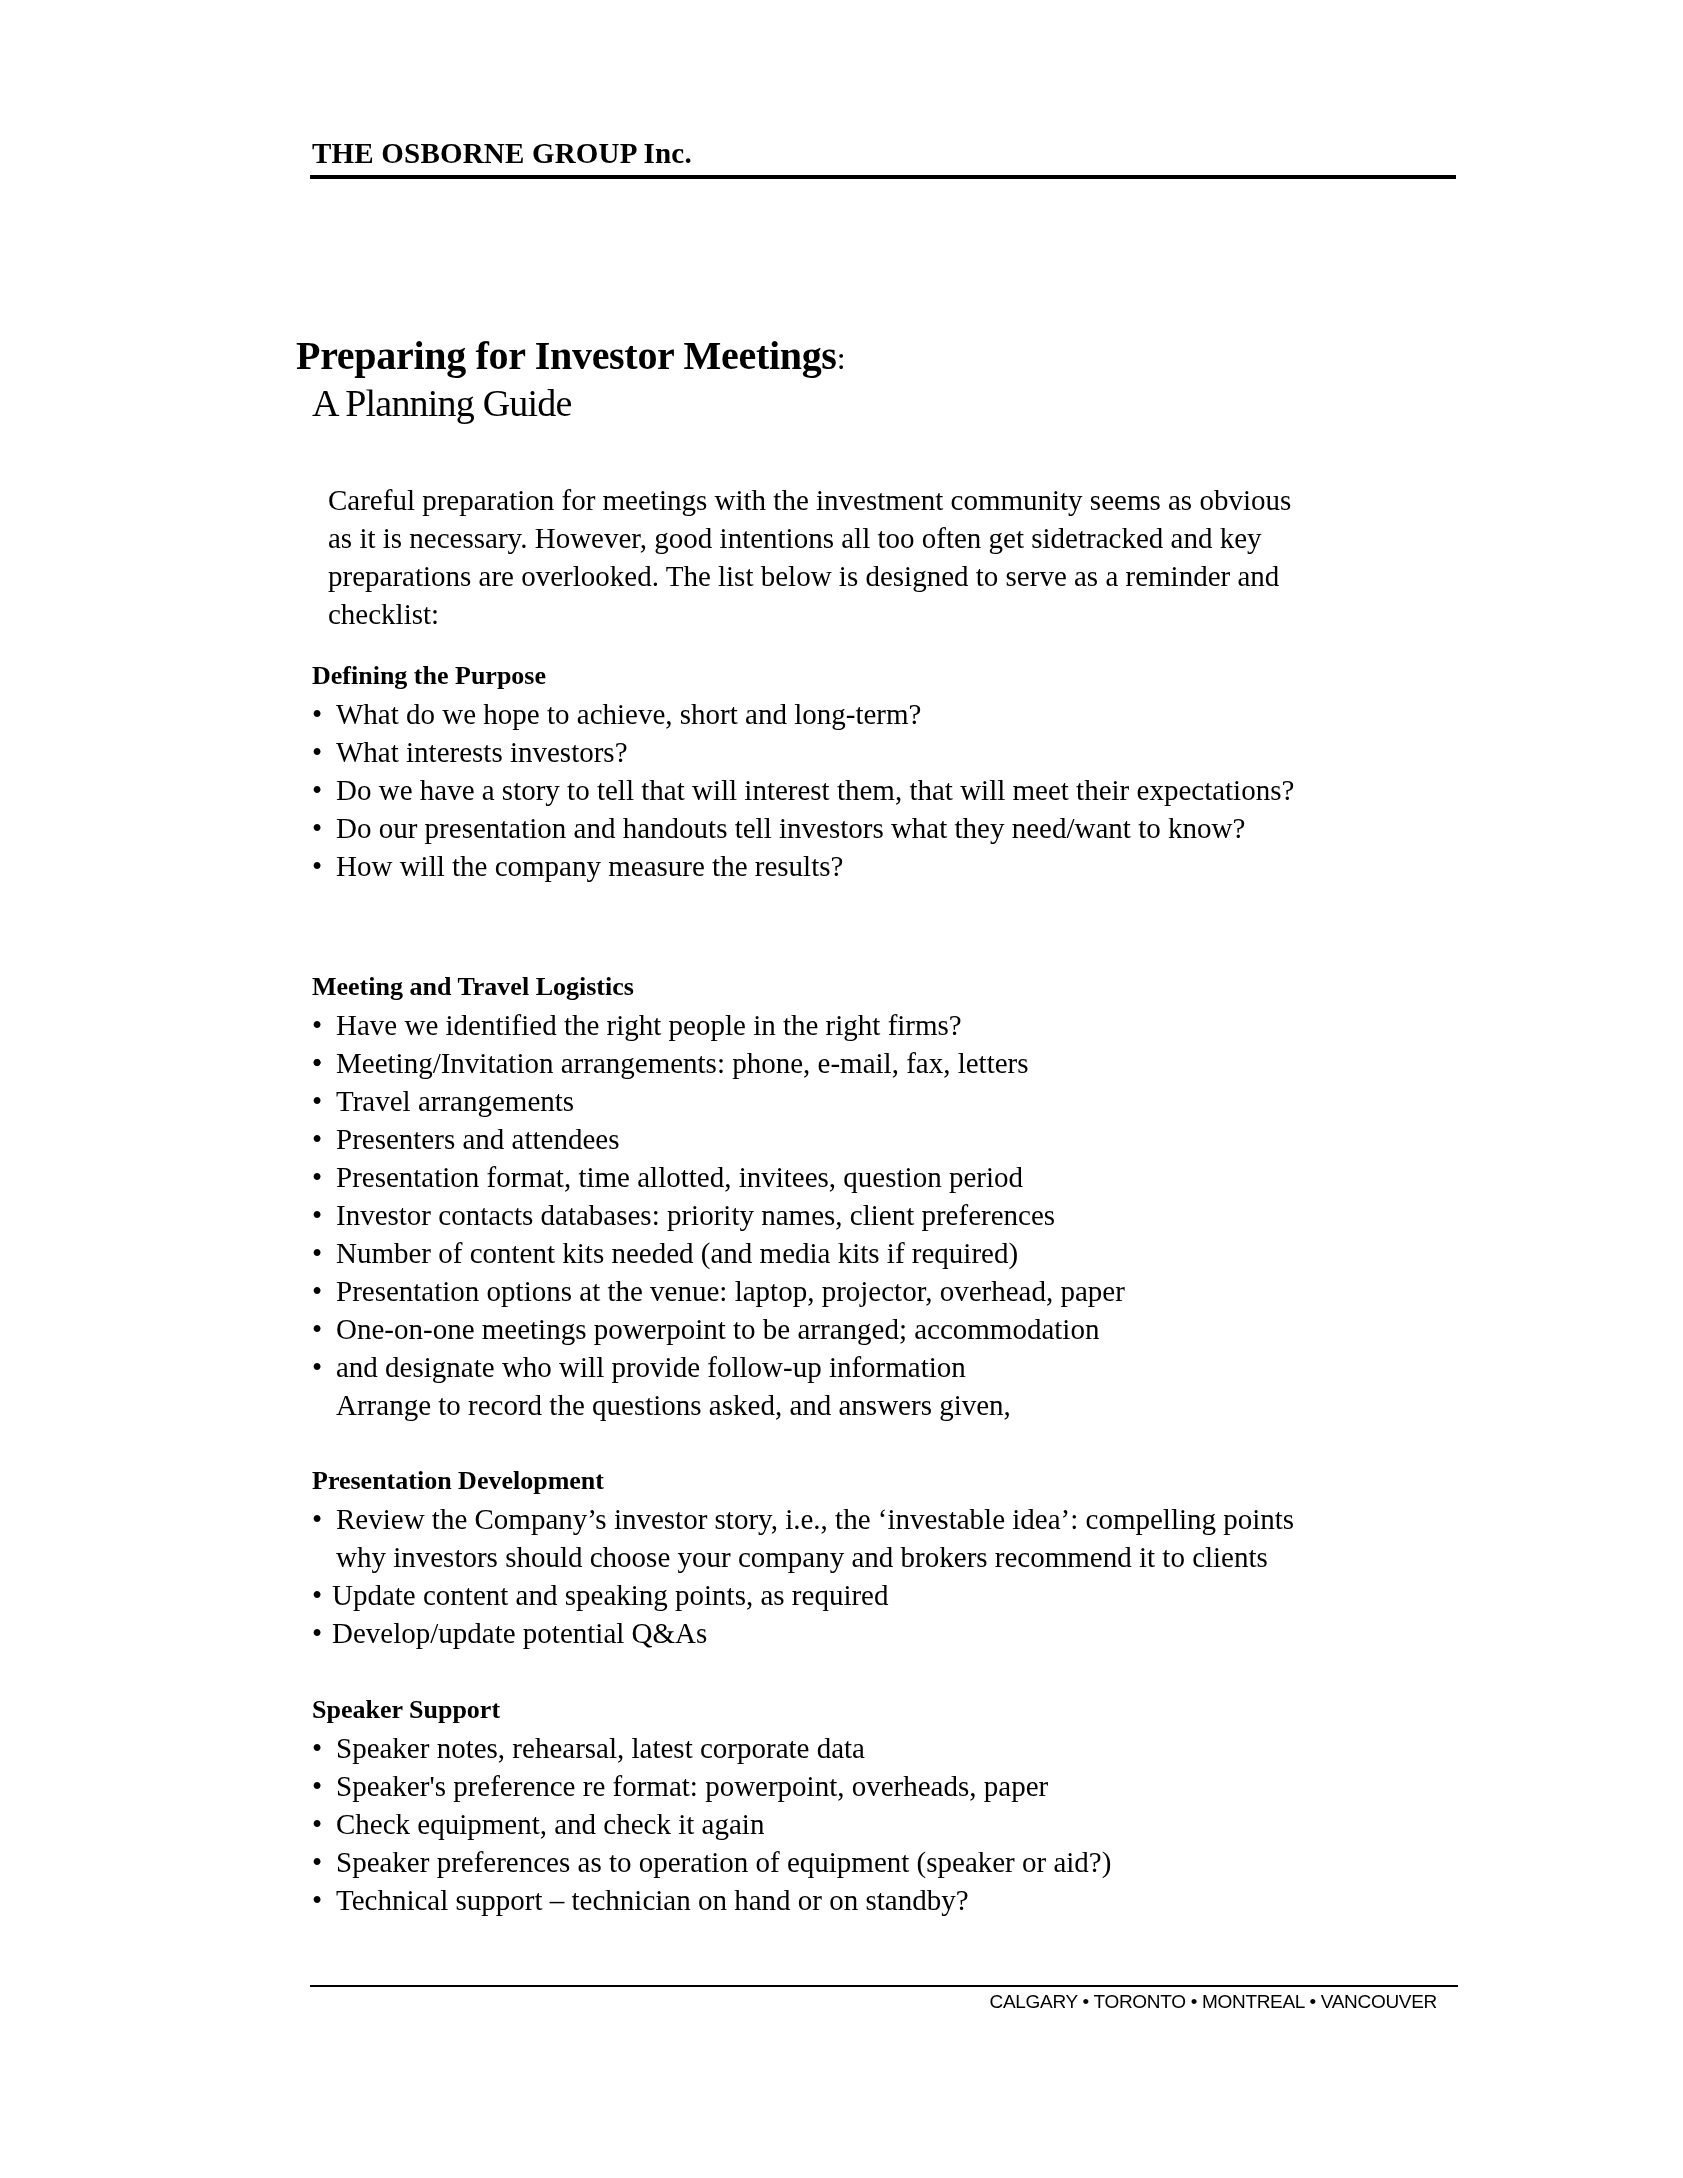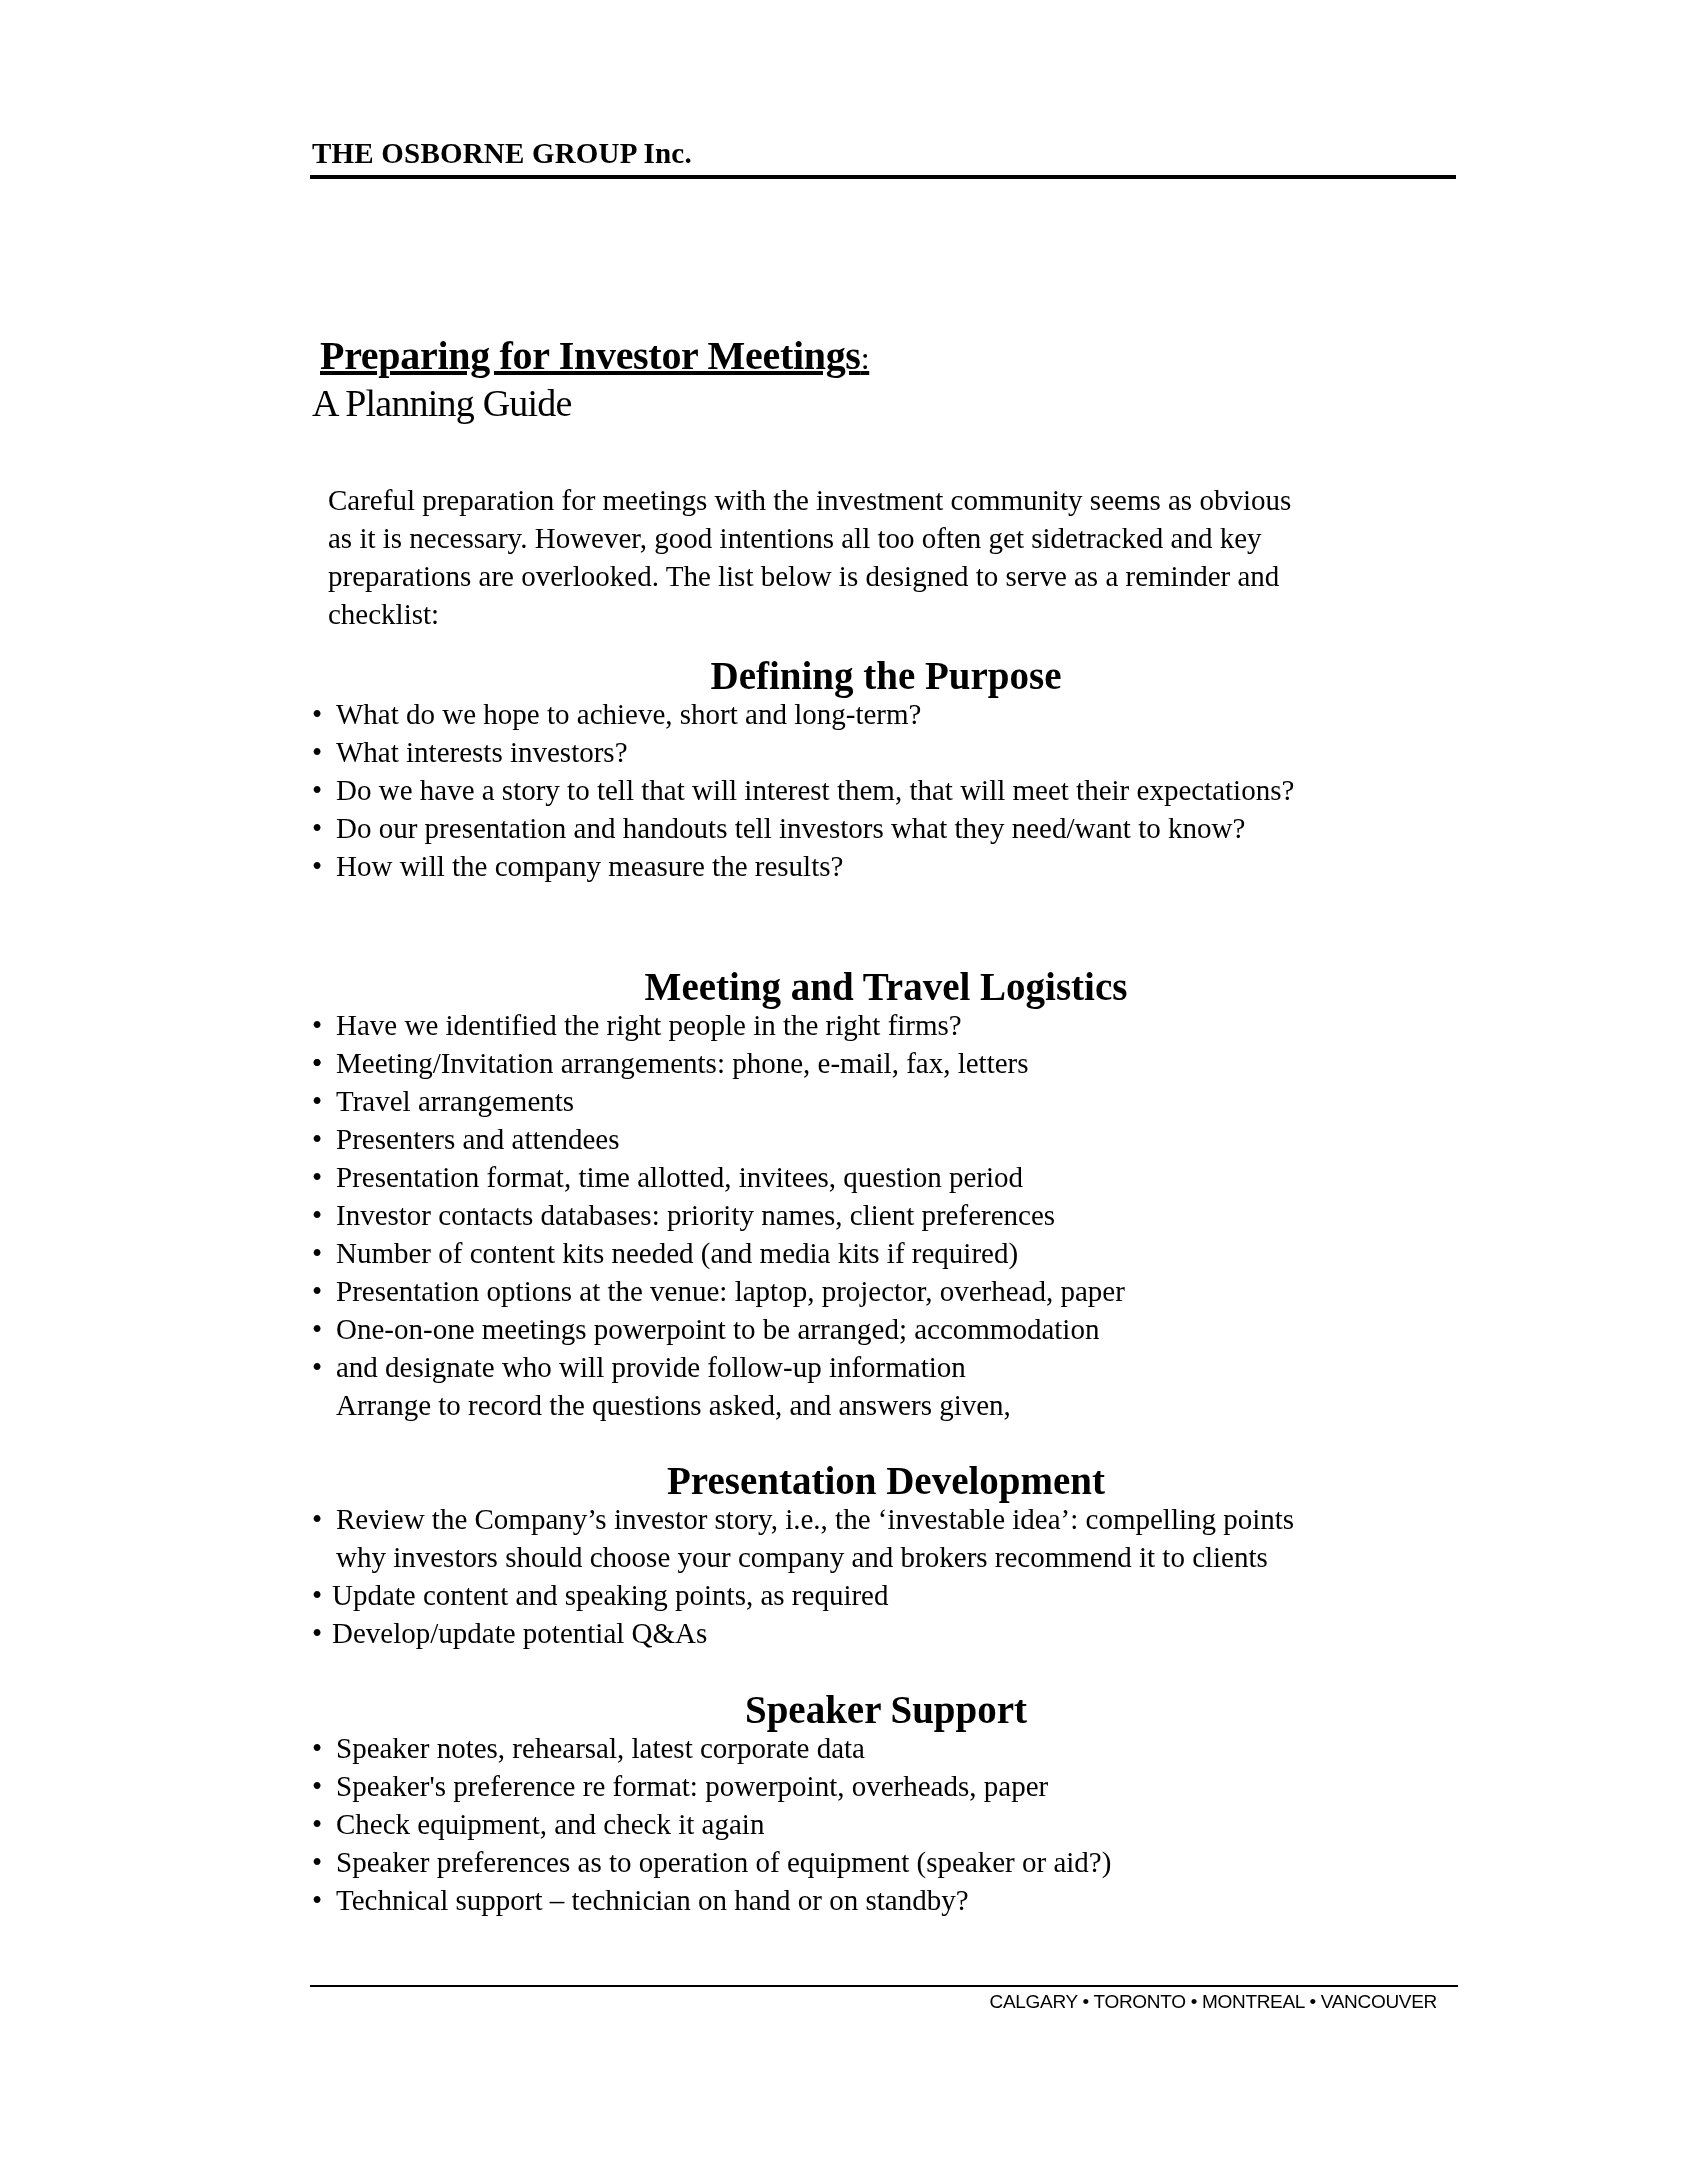--- a/index.html
+++ b/index.html
@@ -3,30 +3,30 @@
 <meta charset="utf-8">
 <style>
   html, body { margin: 0; padding: 0; background: #ffffff; }
   body { width: 1683px; height: 2178px; position: relative; overflow: hidden;
          font-family: "Liberation Serif", "DejaVu Serif", serif; color: #000; }
   .page { position: absolute; left: 0; top: 0; width: 1683px; height: 1832px; }
 
   .header-title { position: absolute; left: 312px; top: 137px; font-size: 29px; font-weight: bold; letter-spacing: 0.2px; }
   .header-rule { position: absolute; left: 310px; top: 175px; width: 1146px; height: 4px; background: #000; }
 
-  .doc-title { position: absolute; left: 320px; top: 333px; font-size: 40px; font-weight: bold; line-height: 46px; letter-spacing: -0.3px; text-decoration: underline; }
+  .doc-title { position: absolute; left: 296px; top: 333px; font-size: 40px; font-weight: bold; line-height: 46px; letter-spacing: -0.3px; }
   .doc-title .colon { font-weight: normal; font-size: 32px; }
   .doc-subtitle { position: absolute; left: 312px; top: 380px; font-size: 38px; line-height: 46px; letter-spacing: -0.8px; }
 
   .intro { position: absolute; left: 312px; top: 465px; width: 1148px; font-size: 29px; line-height: 38px; }
   .intro p { margin: 16px; }
   .intro span { display: block; white-space: nowrap; }
 
   .section { position: absolute; left: 312px; width: 1148px; }
-  .section h2 { margin: 0; font-size: 39px; font-weight: bold; line-height: 38px; text-align: center; }
+  .section h2 { margin: 0; font-size: 26px; font-weight: bold; line-height: 38px; }
   .section ul { list-style: none; margin: 0; padding: 0; }
   .section li { font-size: 29px; line-height: 38px; white-space: nowrap; position: relative; padding-left: 24px; }
   .section li .bullet { position: absolute; left: 0; top: 0; }
   .section li .cont { display: block; }
   .section li.tight { padding-left: 20px; }
 
   .footer-rule { position: absolute; left: 310px; top: 1985px; width: 1148px; height: 1.5px; background: #000; }
   .footer-text { position: absolute; right: 246px; top: 1991px; font-family: "Liberation Sans", "DejaVu Sans", sans-serif; font-size: 19px; letter-spacing: -0.3px; }
 </style>
 </head>

